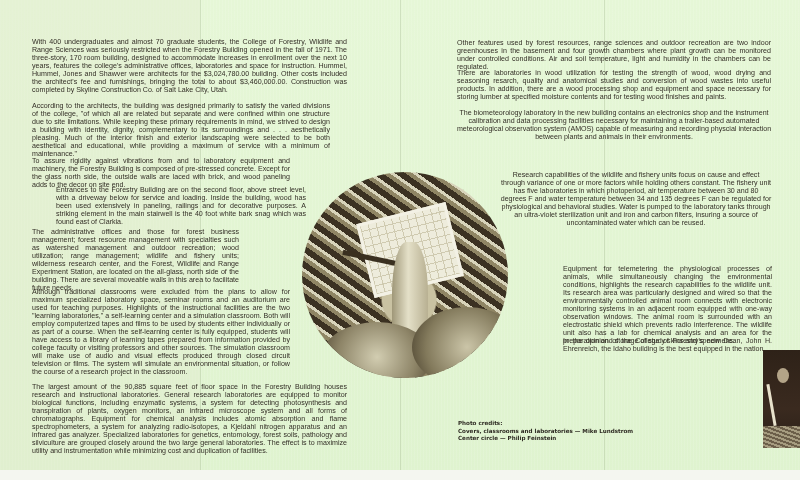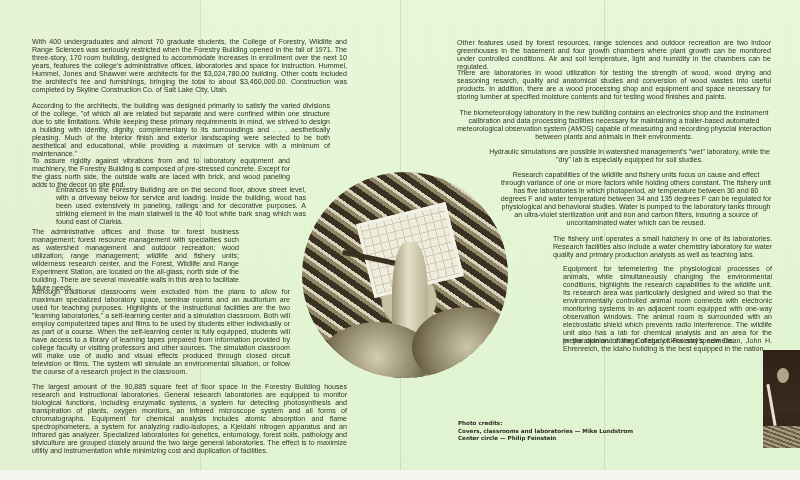--- a/index.html
+++ b/index.html
@@ -109,23 +109,21 @@
   <p class="para" style="left:32px; top:102px; width:298px;">According to the architects, the building was designed primarily to satisfy the varied divisions of the college, "of which all are related but separate and were confined within one structure due to site limitations. While keeping these primary requirements in mind, we strived to design a building with identity, dignity, complementary to its surroundings and . . . aesthetically pleasing. Much of the interior finish and exterior landscaping were selected to be both aesthetical and educational, while providing a maximum of service with a minimum of maintenance."</p>
   <p class="para" style="left:32px; top:157px; width:258px;">To assure rigidity against vibrations from and to laboratory equipment and machinery, the Forestry Building is composed of pre-stressed concrete. Except for the glass north side, the outside walls are laced with brick, and wood paneling adds to the decor on site end.</p>
   <p class="para" style="left:32px; top:186px; width:250px;margin-left:24px;">Entrances to the Forestry Building are on the second floor, above street level, with a driveway below for service and loading. Inside the building, wood has been used extensively in paneling, railings and for decorative purposes. A striking element in the main stairwell is the 40 foot white bark snag which was found east of Clarkia.</p>
   <p class="para" style="left:32px; top:228px; width:207px;">The administrative offices and those for forest business management; forest resource management with specialties such as watershed management and outdoor recreation; wood utilization; range management; wildlife and fishery units; wilderness research center, and the Forest, Wildlife and Range Experiment Station, are located on the all-glass, north side of the building. There are several moveable walls in this area to facilitate future needs.</p>
   <p class="para" style="left:32px; top:288px; width:258px;">Although traditional classrooms were excluded from the plans to allow for maximum specialized laboratory space, seminar rooms and an auditorium are used for teaching purposes. Highlights of the instructional facilities are the two "learning laboratories," a self-learning center and a simulation classroom. Both will employ computerized tapes and films to be used by students either individually or as part of a course. When the self-learning center is fully equipped, students will have access to a library of learning tapes prepared from information provided by college faculty or visiting professors and other sources. The simulation classroom will make use of audio and visual effects produced through closed circuit television or films. The system will simulate an environmental situation, or follow the course of a research project in the classroom.</p>
   <p class="para" style="left:32px; top:383px; width:315px;">The largest amount of the 90,885 square feet of floor space in the Forestry Building houses research and instructional laboratories. General research laboratories are equipped to monitor biological functions, including enzymatic systems, a system for detecting photosynthesis and transpiration of plants, oxygen monitors, an infrared microscope system and all forms of chromatographs. Equipment for chemical analysis includes atomic absorption and flame spectrophometers, a system for analyzing radio-isotopes, a Kjeldahl nitrogen apparatus and an infrared gas analyzer. Specialized laboratories for genetics, entomology, forest soils, pathology and silviculture are grouped closely around the two large general laboratories. The effect is to maximize utility and instrumentation while minimizing cost and duplication of facilities.</p>
 
   <p class="para" style="left:457px; top:39px; width:314px;">Other features used by forest resources, range sciences and outdoor recreation are two indoor greenhouses in the basement and four growth chambers where plant growth can be monitored under controlled conditions. Air and soil temperature, light and humidity in the chambers can be regulated.</p>
   <p class="para" style="left:457px; top:69px; width:314px;">There are laboratories in wood utilization for testing the strength of wood, wood drying and seasoning resarch, quality and anatomical studies and conversion of wood wastes into useful products. In addition, there are a wood processing shop and equipment and space necessary for storing lumber at specified moisture contents and for testing wood finishes and paints.</p>
   <p class="para center" style="left:456px; top:109px; width:316px;">The biometeorology laboratory in the new building contains an electronics shop and the instrument calibration and data processing facilities necessary for maintaining a trailer-based automated meteorological observation system (AMOS) capable of measuring and recording physcial interaction between plants and animals in their environments.</p>
-  <p class="para center" style="left:487px; top:148px; width:285px;">Hydraulic simulations are possible in watershed management's "wet" laboratory, while the "dry" lab is especially equipped for soil studies.</p>
   <p class="para center" style="left:500px; top:171px; width:272px;">Research capabilities of the wildlife and fishery units focus on cause and effect through variance of one or more factors while holding others constant. The fishery unit has five laboratories in which photoperiod, air temperature between 30 and 80 degrees F and water temperature between 34 and 135 degrees F can be regulated for physiological and behavioral studies. Water is pumped to the laboratory tanks through an ultra-violet sterilization unit and iron and carbon filters, insuring a source of uncontaminated water which can be reused.</p>
-  <p class="para" style="left:553px; top:235px; width:219px;">The fishery unit operates a small hatchery in one of its laboratories. Research facilities also include a water chemistry laboratory for water quality and primary production analysis as well as teaching labs.</p>
   <p class="para" style="left:563px; top:265px; width:209px;">Equipment for telemetering the physiological processes of animals, while simultaneously changing the environmental conditions, highlights the research capabilities fo the wildlife unit. Its research area was particularly designed and wired so that the environmentally controlled animal room connects with electronic monitoring systems in an adjacent room equipped with one-way observation windows. The animal room is surrounded with an electrostatic shield which prevents radio interference. The wildlife unit also has a lab for chemical analysis and an area for the preparation and storage of study skins and specimens.</p>
   <p class="para" style="left:563px; top:337px; width:209px;">In the opinion of the College of Forestry's new Dean, John H. Ehrenreich, the Idaho building is the best equipped in the nation.</p>
 
   <div class="circle-photo">
     <div class="window"></div>
     <div class="branch"></div>
     <div class="snag"></div>
     <div class="rock1"></div>
     <div class="rock2"></div>
   </div>

